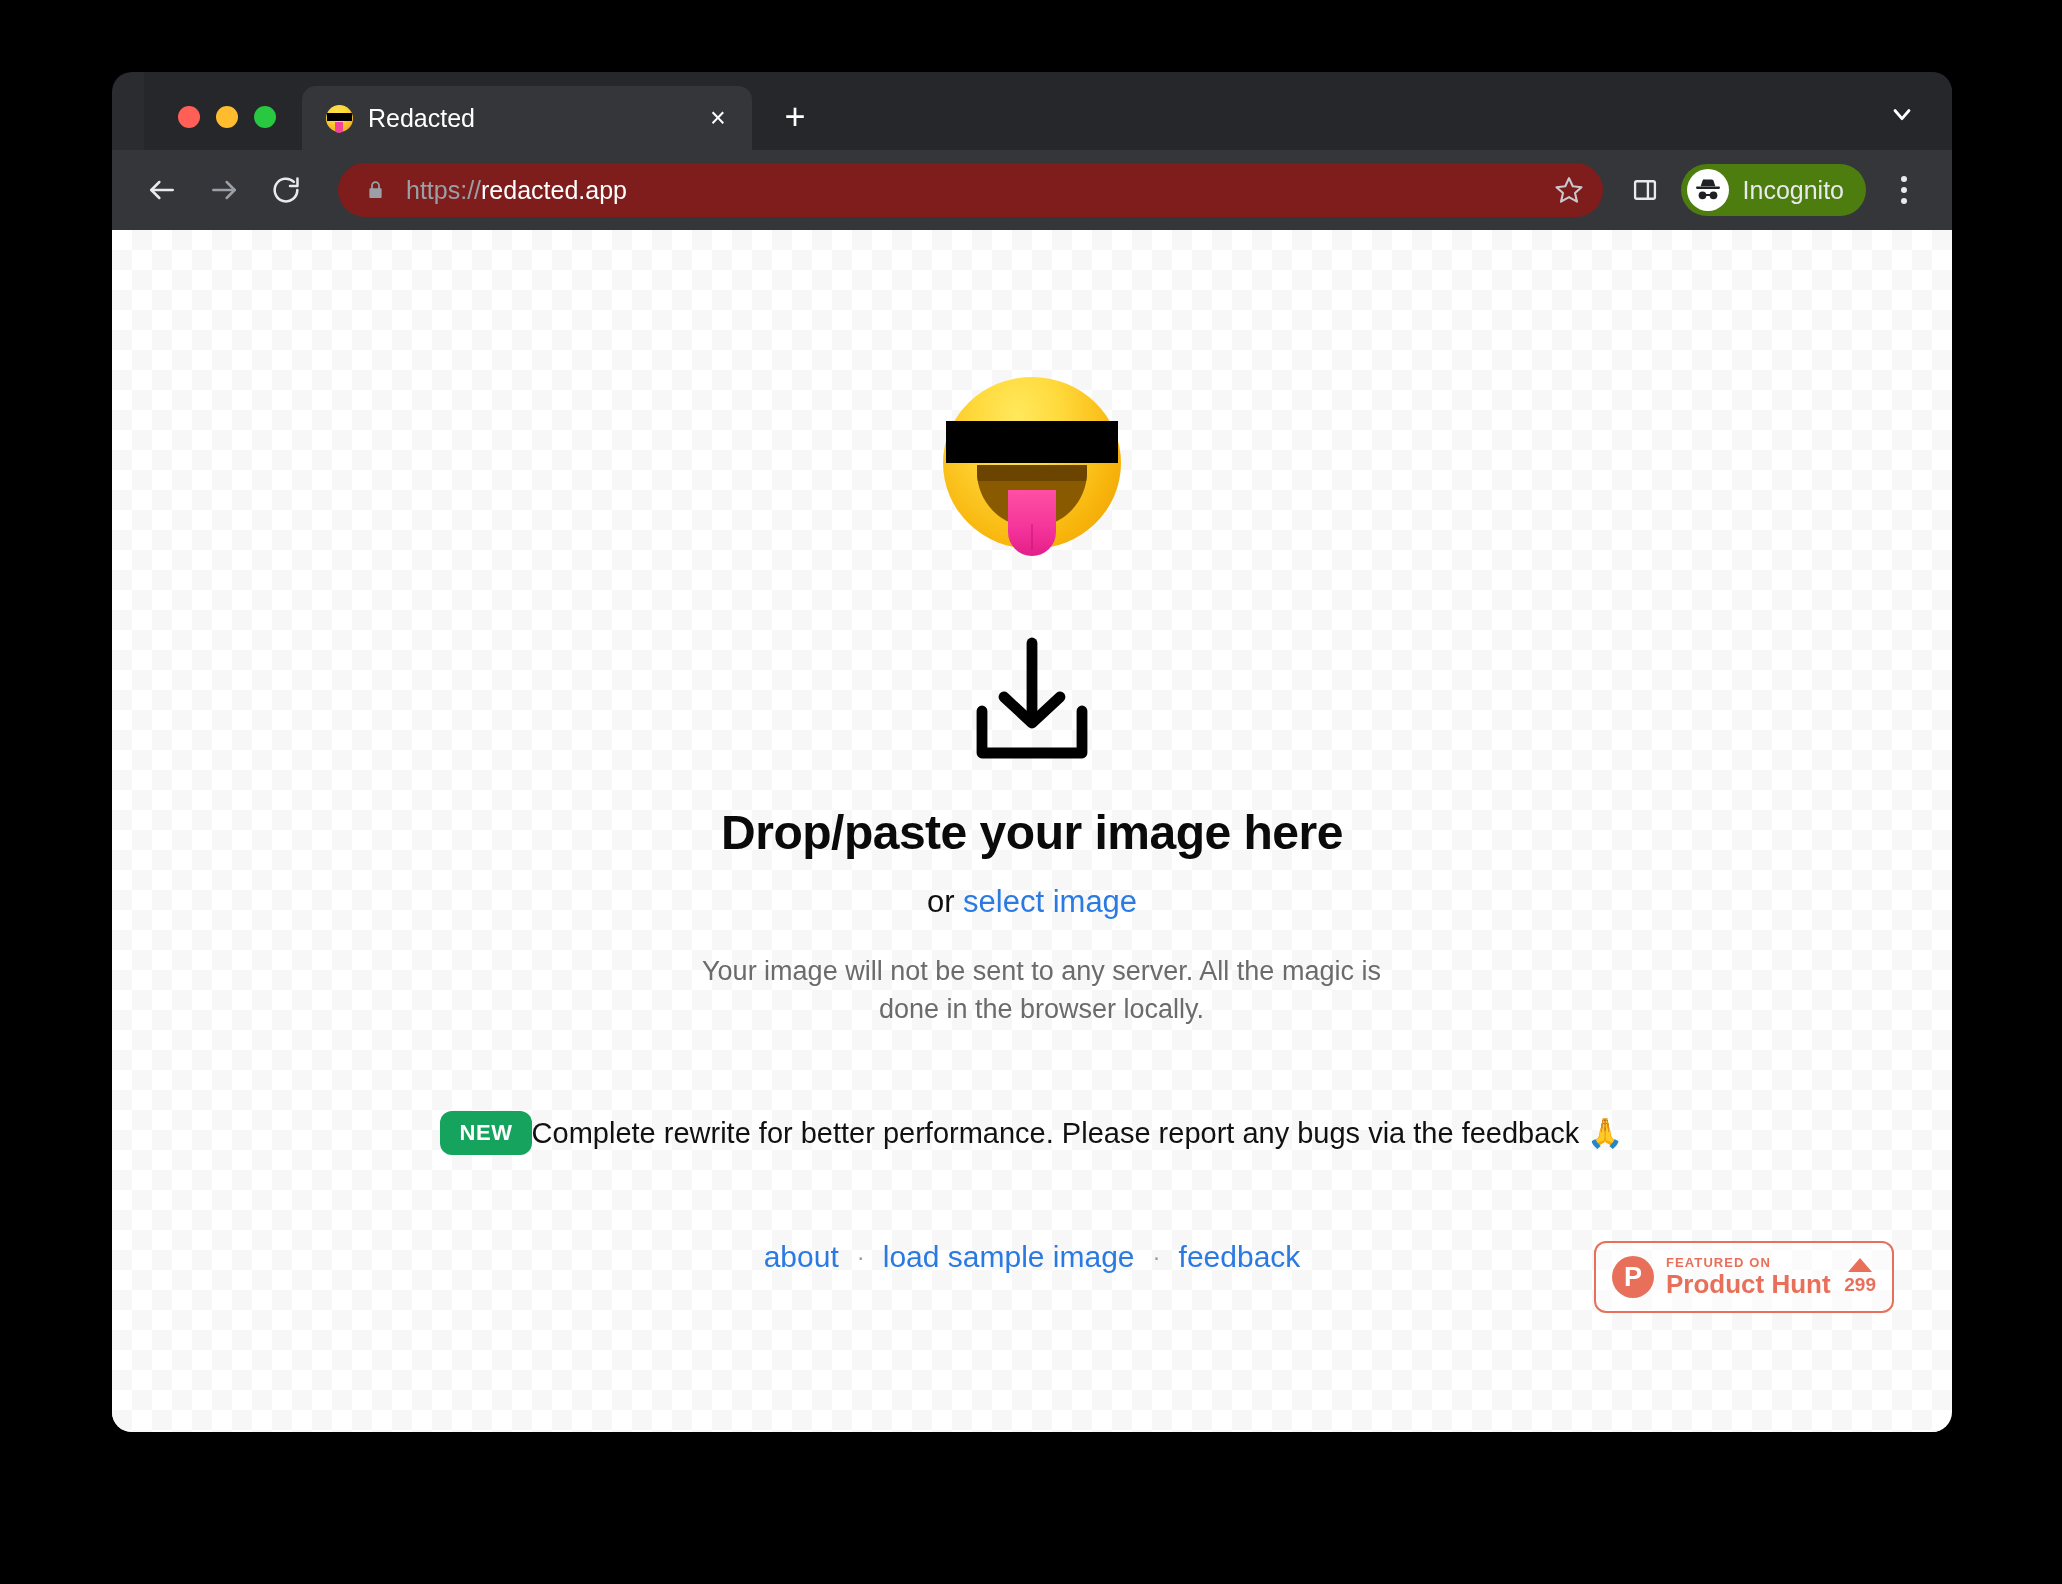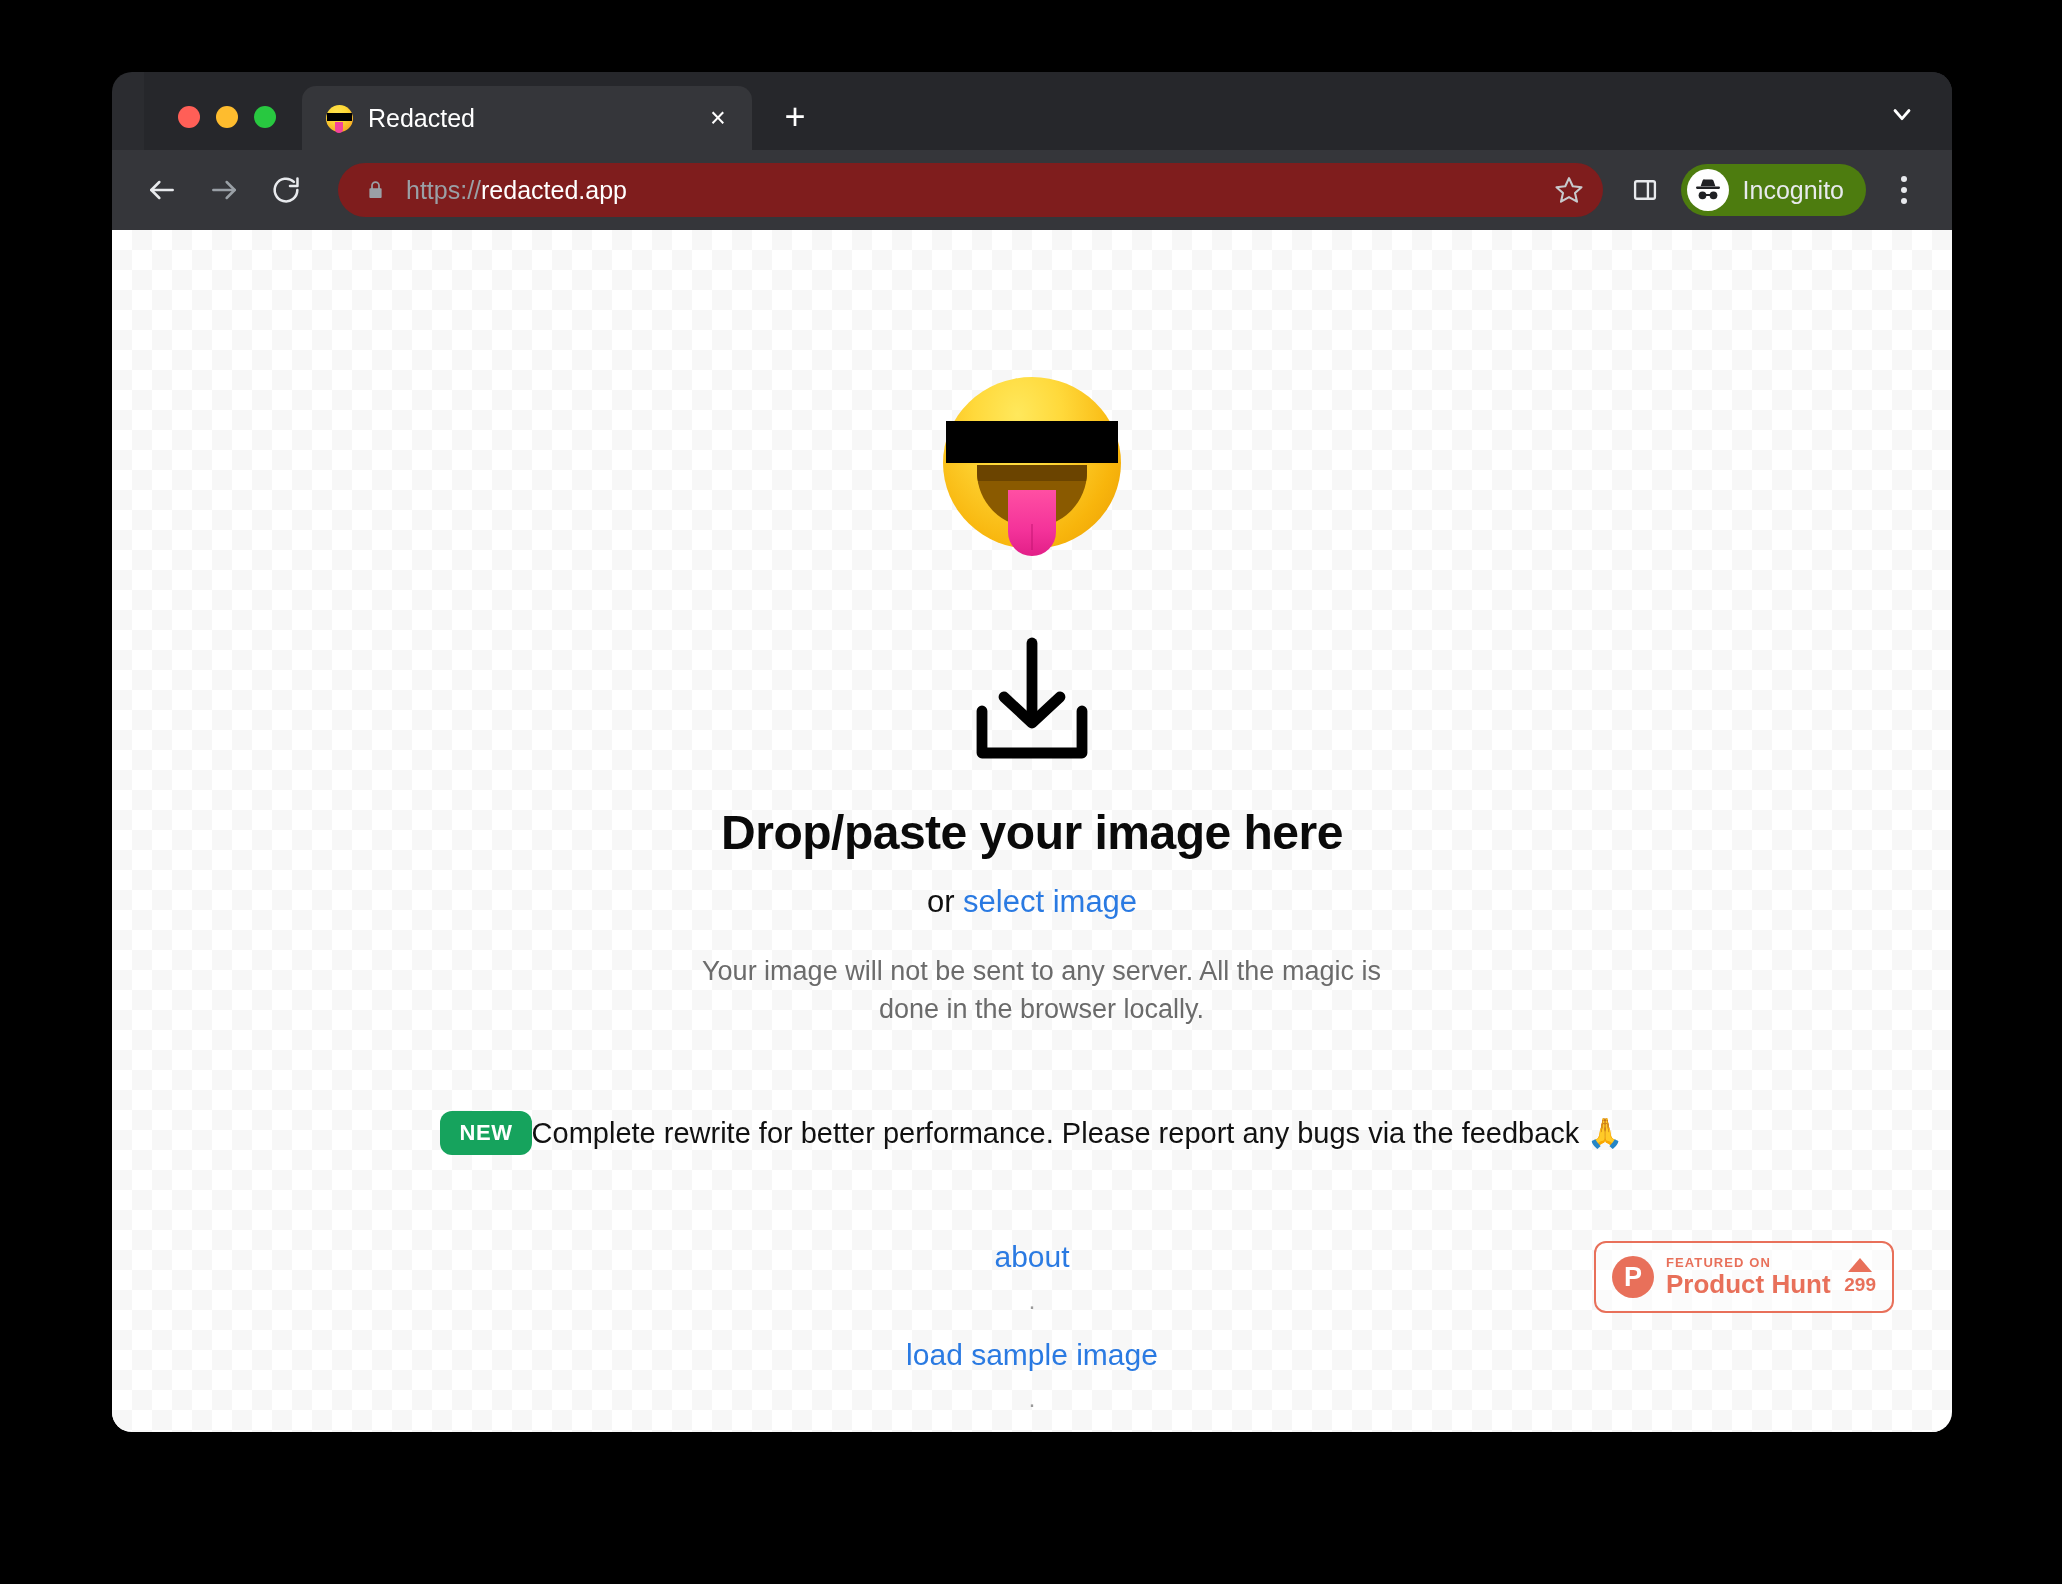--- a/index.html
+++ b/index.html
@@ -382,21 +382,20 @@
     top: 1010px;
     display: flex;
     align-items: center;
     justify-content: center;
   }
   .footer-links {
     display: flex;
     align-items: center;
     gap: 18px;
     font-size: 30px;
-    flex-direction: column;
   }
   .sep {
     color: #9a9a9a;
     font-size: 24px;
   }
 
   .ph-badge {
     position: absolute;
     right: 58px;
     top: 1px;

